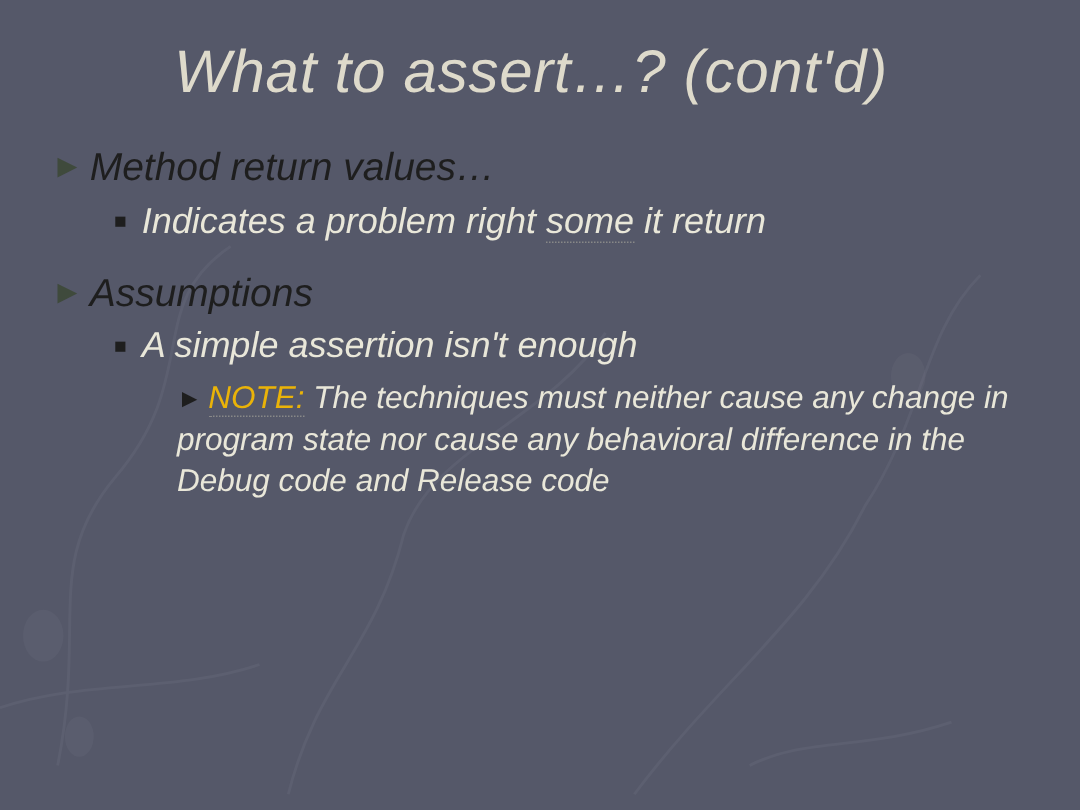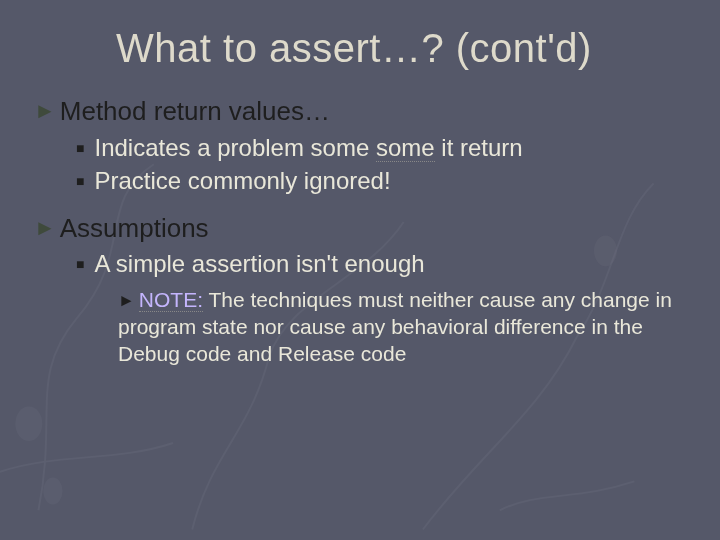--- a/index.html
+++ b/index.html
@@ -11,20 +11,21 @@
     font-family: Verdana, Tahoma, Arial, sans-serif;
     background: #555869;
     color: #e8e6d8;
   }
   .slide {
     position: relative;
     width: 692px;
     height: 540px;
     box-sizing: border-box;
     padding: 18px 18px 10px 34px;
+    font-style: italic;
   }
   
   .bgdeco {
     position: absolute;
     left: 0; top: 0; right: 0; bottom: 0;
     pointer-events: none;
   }
   .bgdeco svg { width: 100%; height: 100%; }
   .content { position: relative; z-index: 1; }
   .title {
@@ -73,21 +74,21 @@
     line-height: 1.3;
   }
   .lvl3 .arrow3 {
     color: #1e1e1e;
     font-size: 17px;
     margin-right: 4px;
     display: inline-block;
     transform: translateY(-1px);
   }
   .lvl3 .note {
-    color: #c4b5fd;
+    color: #eab308;
     border-bottom: 1.5px dotted #888;
   }
   .uline {
     border-bottom: 1.5px dotted #888;
   }
 </style>
 </head>
 <body>
 
 <div class="slide">
@@ -110,24 +111,21 @@
 
   <div class="content">
 
     <div class="title">What to assert…? (cont'd)</div>
 
     <div class="lvl1">
       <span class="arrow">►</span><span>Method return values…</span>
     </div>
     <div class="lvl2-wrap">
       <div class="lvl2">
-        <span class="square">■</span><span>Indicates a problem some </span><span class="uline">some</span><span> it return</span>
-      </div>
-      <div class="lvl2">
-        <span class="square">■</span><span>Practice commonly ignored!</span>
+        <span class="square">■</span><span>Indicates a problem right </span><span class="uline">some</span><span> it return</span>
       </div>
     </div>
 
     <div class="lvl1">
       <span class="arrow">►</span><span>Assumptions</span>
     </div>
     <div class="lvl2-wrap">
       <div class="lvl2">
         <span class="square">■</span><span>A simple assertion isn't enough</span>
       </div>

